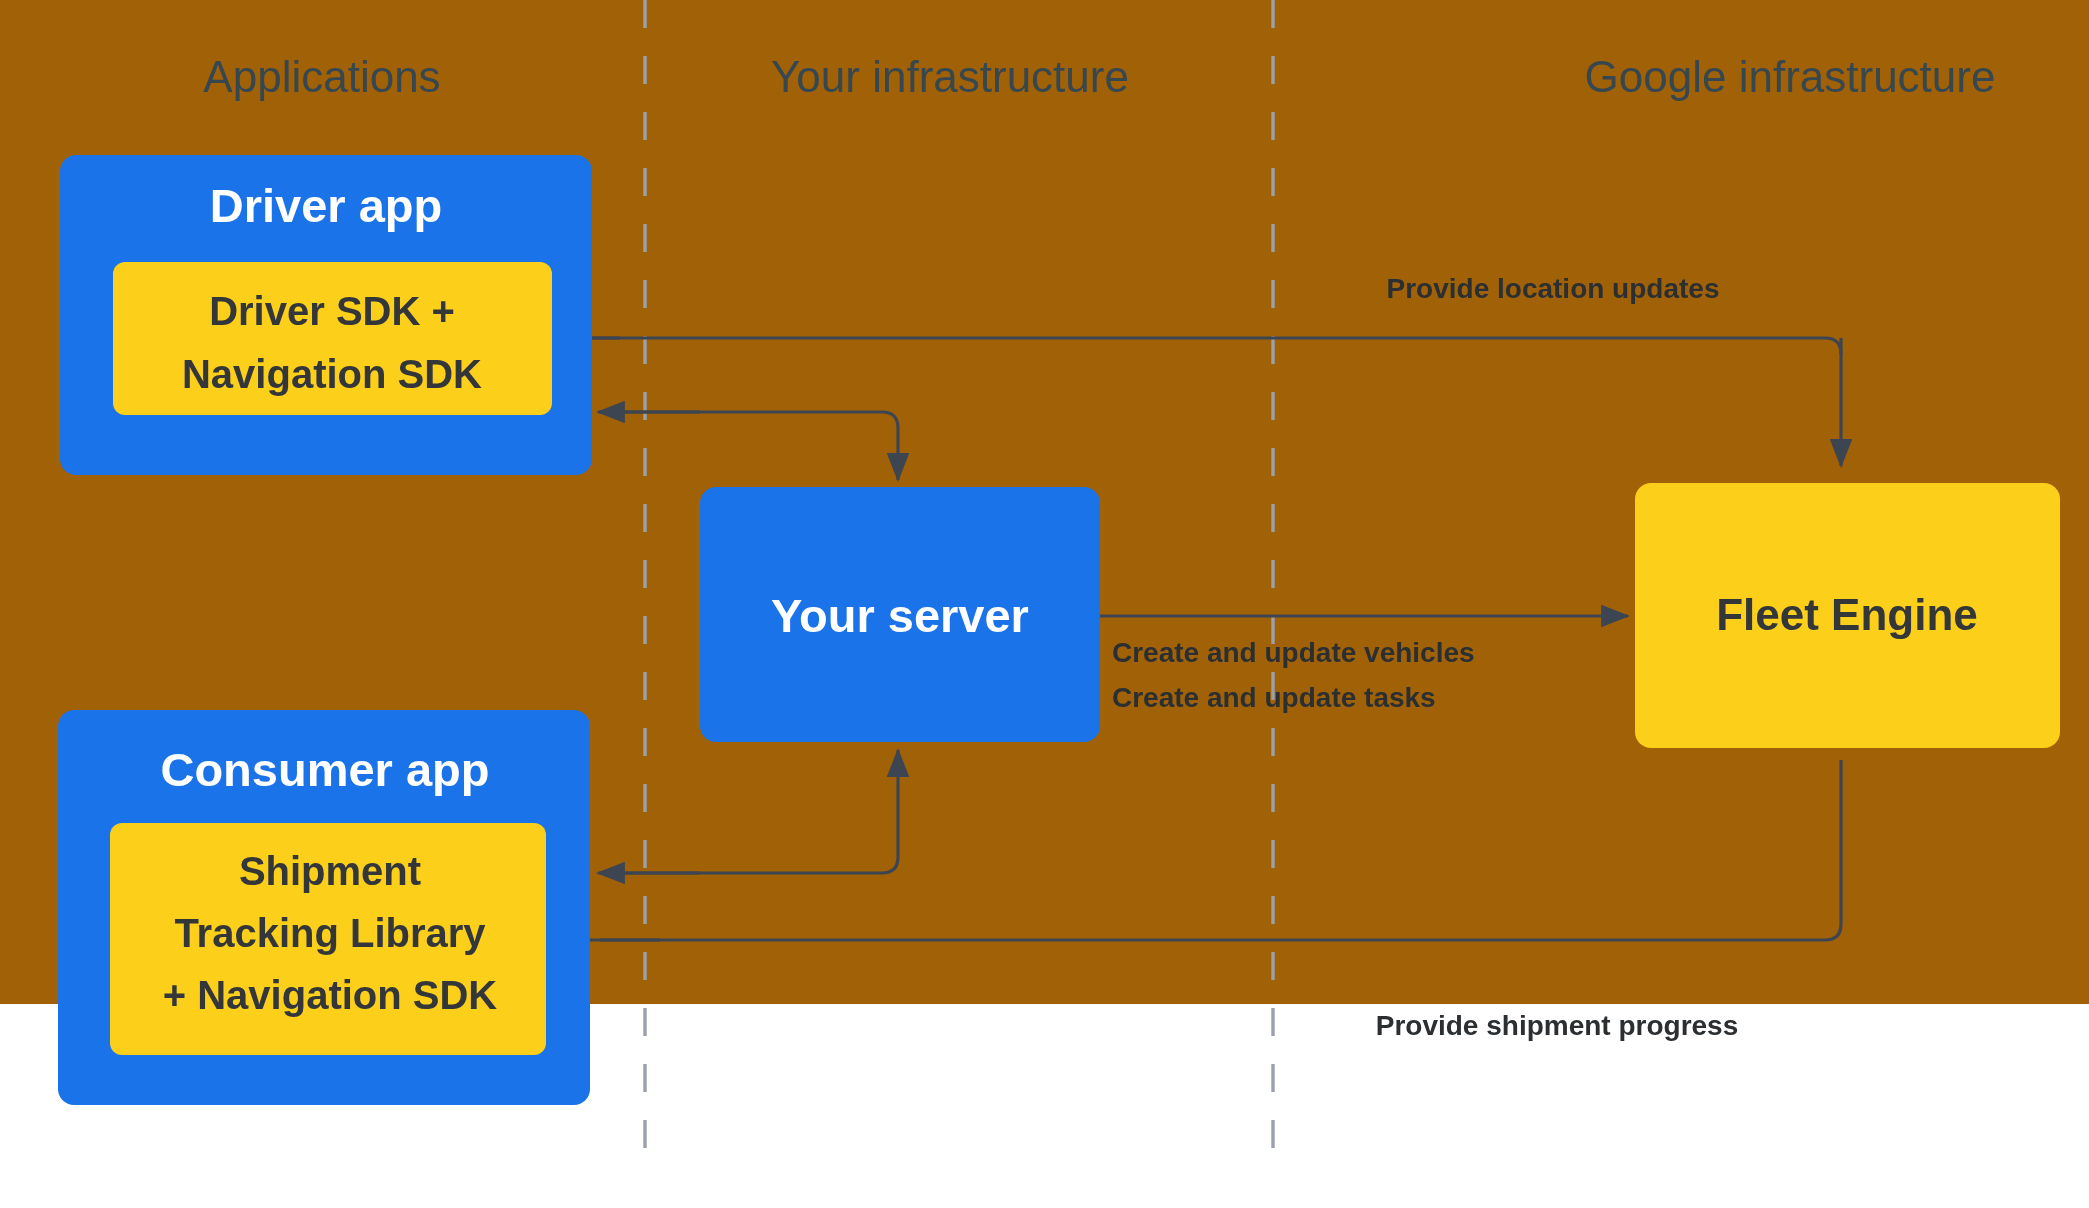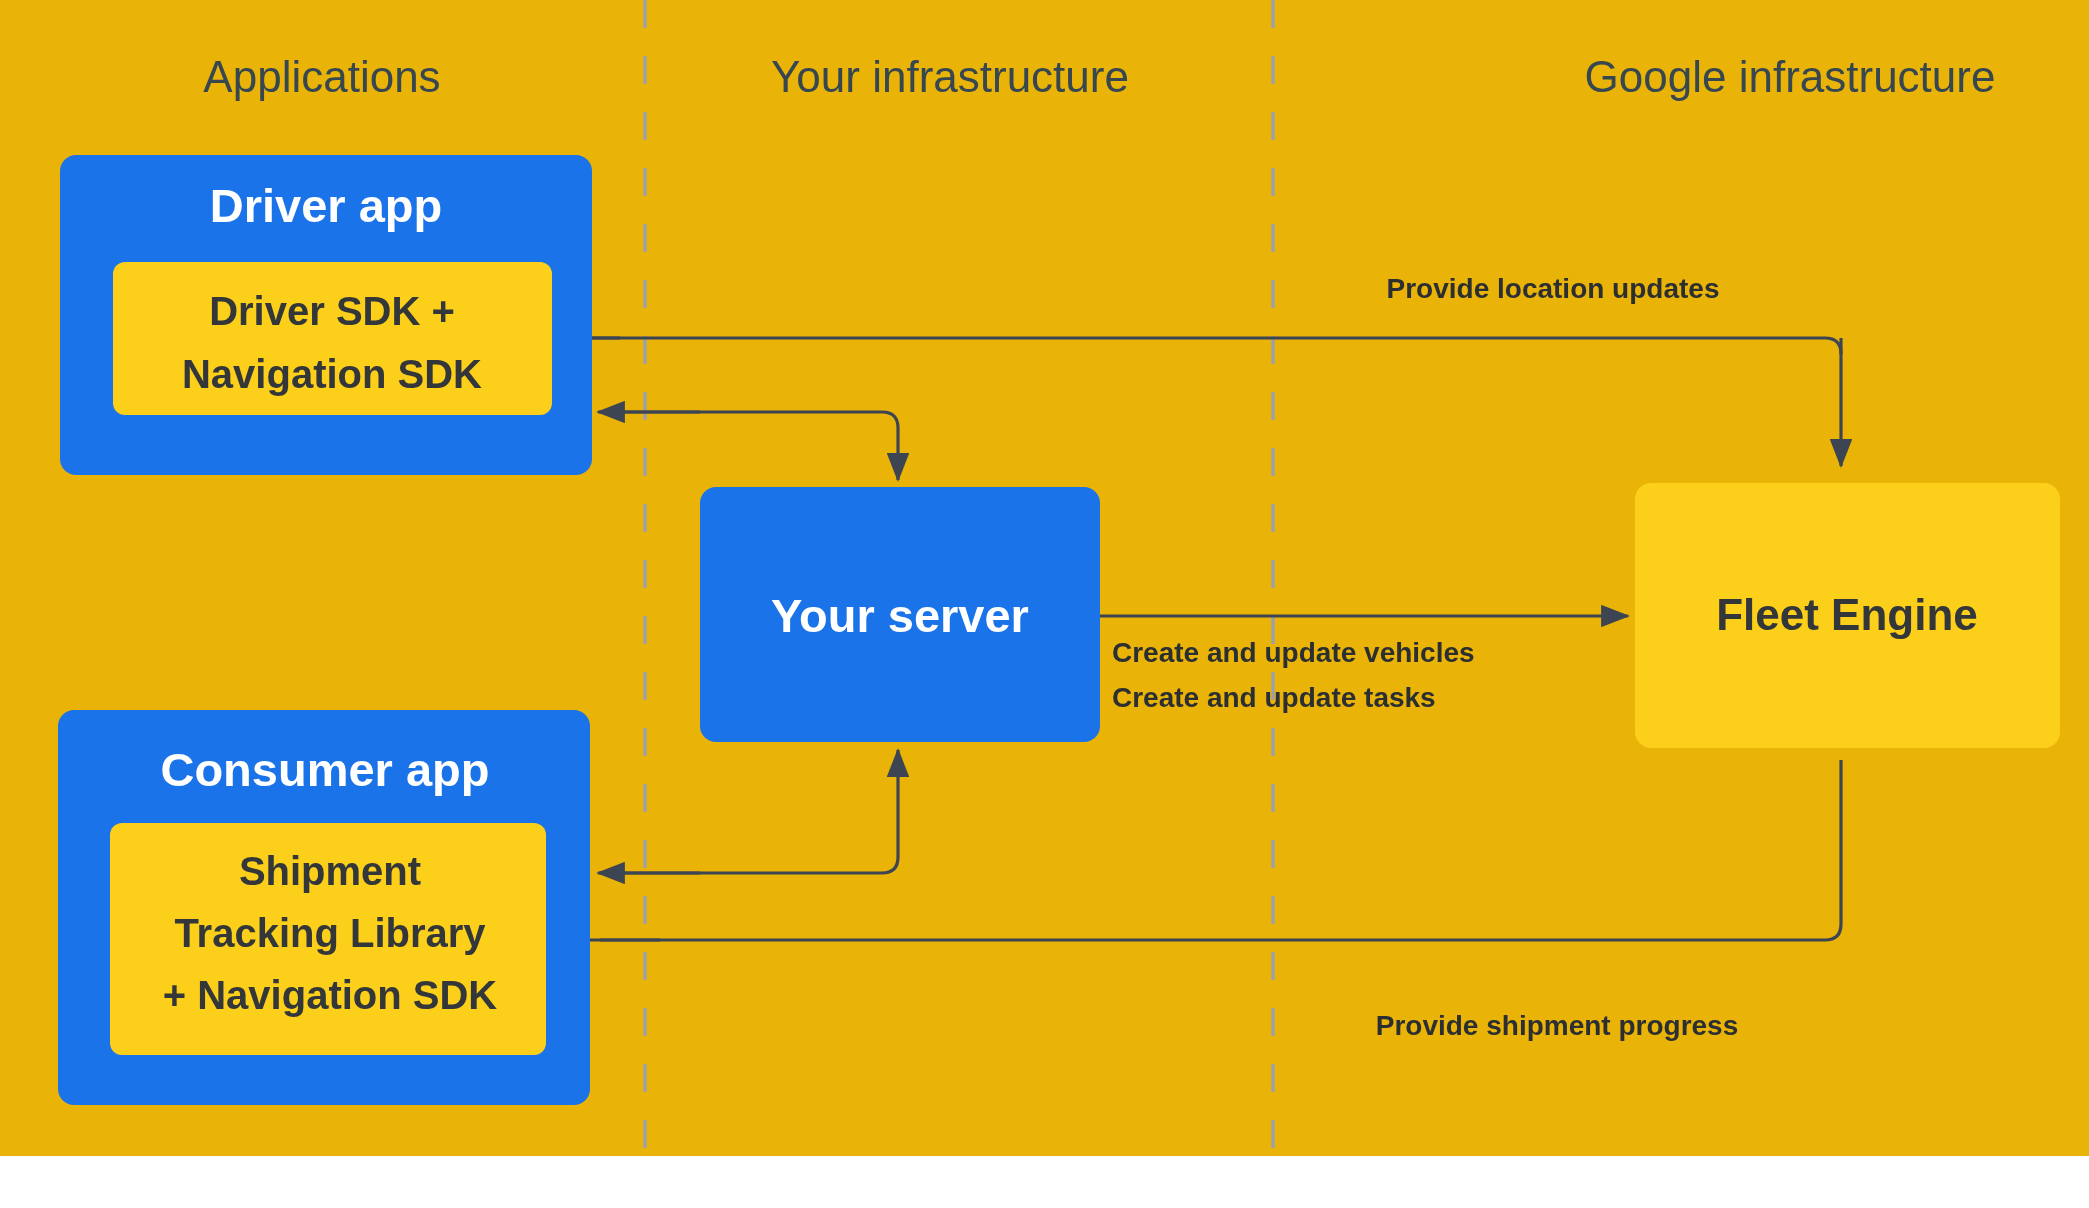--- a/index.html
+++ b/index.html
@@ -9,22 +9,22 @@
   }
   body {
     width: 2089px;
     height: 1208px;
     font-family: "Liberation Sans", sans-serif;
     overflow: hidden;
   }
   #diagram-root {
     position: relative;
     width: 2089px;
-    height: 1156px;
-    background: #eab308;
+    height: 1004px;
+    background: #a16207;
   }
   svg.canvas {
     position: absolute;
     top: 0;
     left: 0;
     width: 2089px;
     height: 1208px;
     display: block;
   }
   .zone-title {

